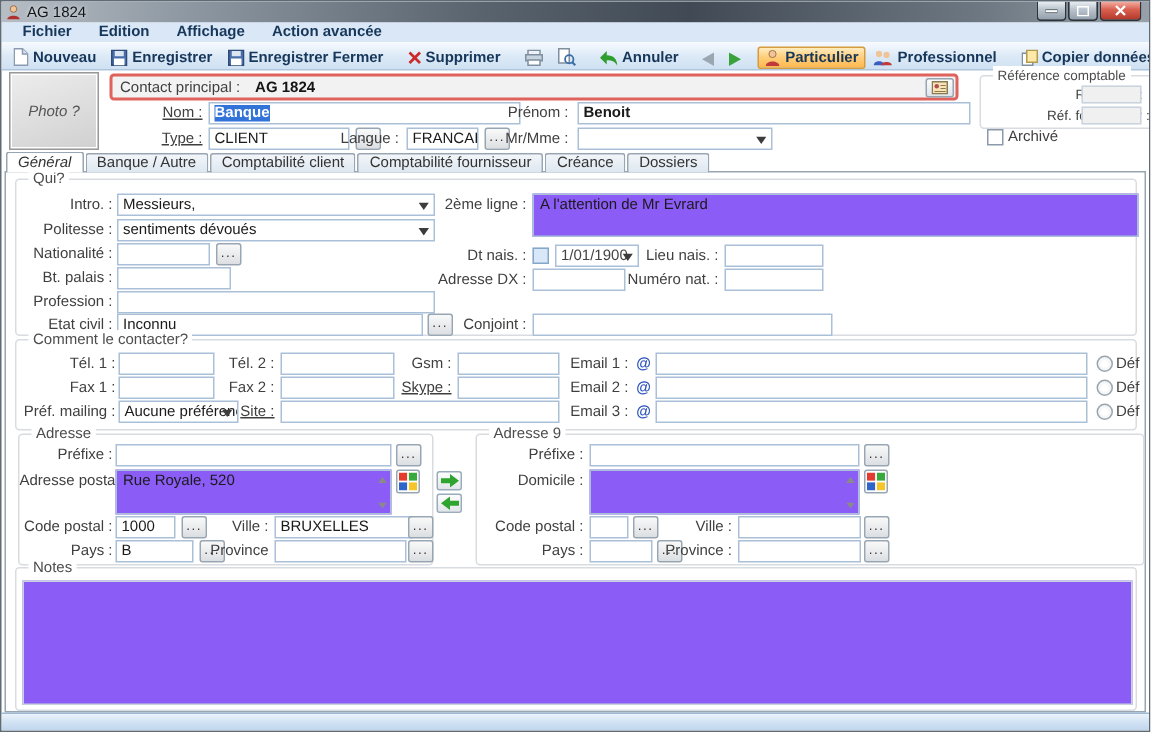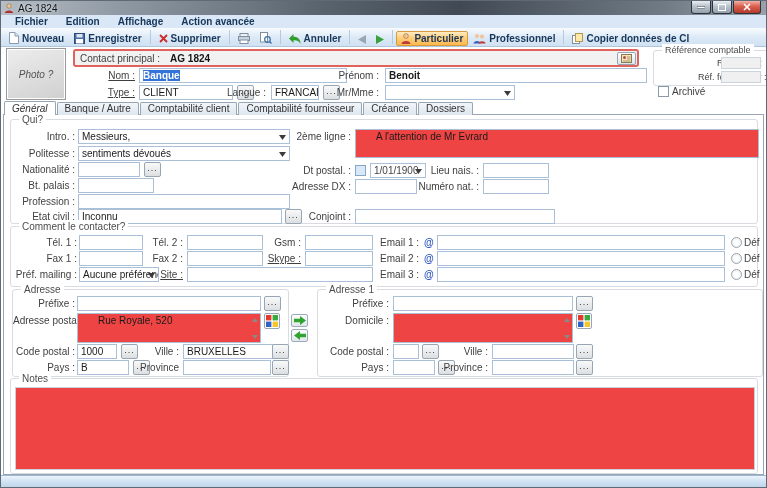--- a/index.html
+++ b/index.html
@@ -36,21 +36,21 @@
   background:#f2f2f2; display:flex; align-items:center; }
 .cp-label { margin-left:5px; color:#3f3f3f; }
 .cp-value { margin-left:10px; font-weight:700; color:#151515; flex:1; }
 .cp-btn { width:19px; height:13px; margin-right:1px; border:1px solid #97a5b2; border-radius:2px;
   background:linear-gradient(#fcfdfe,#dfe6ec); display:flex; align-items:center; justify-content:center; }
 
 .lbl { position:absolute; height:15px; line-height:15px; text-align:right; white-space:nowrap; color:#3f3f3f; }
 .lbl-u { text-decoration:underline; }
 .txt { position:absolute; height:15px; background:#fff; border:1px solid #a9c0d8; padding:0 3px; line-height:13px; color:#1a1a1a; overflow:hidden; white-space:nowrap; }
 .txt.dis { background:#f0f0f0; border-color:#c9d4df; }
-.txtm { position:absolute; background:#ef4444; border:1px solid #a9c0d8; padding:1px 20px; color:#1a1a1a; overflow:hidden; }
+.txtm { position:absolute; background:#8b5cf6; border:1px solid #a9c0d8; padding:1px 4px; color:#1a1a1a; overflow:hidden; }
 .combo { position:absolute; height:15px; background:#fff; border:1px solid #a9c0d8; padding:0 14px 0 3px; line-height:13px; color:#1a1a1a; white-space:nowrap; overflow:hidden; }
 .caret { position:absolute; right:3px; top:5px; line-height:0; }
 .ell { position:absolute; width:17px; height:15px; border:1px solid #98a6b3; border-radius:2px;
   background:linear-gradient(#f9f9f9,#dcdfe2); text-align:center; line-height:10px; color:#333; font-size:9px; letter-spacing:1px; }
 .sel { background:#3273d9; color:#fff; font-weight:700; }
 .bold { font-weight:700; }
 
 
 .grp { position:absolute; border:1px solid #d8dce0; border-radius:3px; background:#fff; }
 .grp-title { position:absolute; top:-7px; left:8px; background:#fff; padding:0 3px; color:#4d4d4d; line-height:13px; white-space:nowrap; }
@@ -130,20 +130,28 @@
       <span>Nouveau</span>
     </div>
     <div class="tb-btn">
       <span style="line-height:0"><svg width="11" height="11">
             <rect x="0.5" y="0.5" width="10" height="10" fill="#4a6ea9" stroke="#2d4a79"></rect>
             <rect x="2.5" y="1" width="6" height="3.5" fill="#dce6f2"></rect>
             <rect x="2" y="6" width="7" height="4.5" fill="#fff"></rect>
           </svg></span>
       <span>Enregistrer</span>
     </div>
+    <div class="tb-btn">
+      <span style="line-height:0"><svg width="11" height="11">
+            <rect x="0.5" y="0.5" width="10" height="10" fill="#4a6ea9" stroke="#2d4a79"></rect>
+            <rect x="2.5" y="1" width="6" height="3.5" fill="#dce6f2"></rect>
+            <rect x="2" y="6" width="7" height="4.5" fill="#fff"></rect>
+          </svg></span>
+      <span>Enregistrer Fermer</span>
+    </div>
     <div class="tb-sep"></div>
     <div class="tb-btn">
       <span style="line-height:0"><svg width="9" height="9">
             <path d="M1 1l7 7M8 1l-7 7" stroke="#cc2a2a" stroke-width="1.8"></path>
           </svg></span>
       <span>Supprimer</span>
     </div>
     <div class="tb-sep"></div>
     <div class="tb-btn">
       <span style="line-height:0"><svg width="12" height="11">
@@ -289,21 +297,21 @@
       <div class="lbl" style="left:2px;top:74px;width:62px">Profession :</div>
       <div class="txt" style="left:67px;top:74px;width:212px"><span></span></div>
 
       <div class="lbl" style="left:2px;top:89px;width:62px">Etat civil :</div>
       <div class="txt" style="left:67px;top:89px;width:204px"><span>Inconnu</span></div>
       <div class="ell" style="left:274px;top:89px">...</div>
 
       <div class="lbl" style="left:240px;top:9px;width:100px">2ème ligne :</div>
       <div class="txtm" style="left:344px;top:9px;width:404px;height:29px"><span>A l'attention de Mr Evrard</span></div>
 
-      <div class="lbl" style="left:240px;top:43px;width:100px">Dt postal. :</div>
+      <div class="lbl" style="left:240px;top:43px;width:100px">Dt nais. :</div>
       <span class="chk blue" style="left:344px;top:45px"></span>
       <div class="combo" style="left:359px;top:43px;width:56px;color:#444">
         <span>1/01/1900</span>
         <span class="caret"><svg width="7" height="5">
               <path d="M0 0h7L3.5 5z" fill="#3c3c3c"></path>
             </svg></span>
       </div>
       <div class="lbl" style="left:380px;top:43px;width:88px">Lieu nais. :</div>
       <div class="txt" style="left:472px;top:43px;width:66px"><span></span></div>
 
@@ -409,21 +417,21 @@
             <path d="M0 2.8h6V0l6 4.5L6 9V6.2H0z" fill="#2fa52f"></path>
           </svg></span>
     </div>
     <div class="arrbtn" style="left:287px;top:214px">
       <span style="line-height:0"><svg width="12" height="9">
             <path d="M12 2.8H6V0L0 4.5 6 9V6.2h6z" fill="#2fa52f"></path>
           </svg></span>
     </div>
 
     <div class="grp" style="left:313px;top:174px;width:446px;height:88px">
-      <div class="grp-title">Adresse 1</div>
+      <div class="grp-title">Adresse 9</div>
 
       <div class="lbl" style="left:5px;top:6px;width:66px">Préfixe :</div>
       <div class="txt" style="left:75px;top:6px;width:180px"><span></span></div>
       <div class="ell" style="left:258px;top:6px">...</div>
 
       <div class="lbl" style="left:5px;top:23px;width:66px">Domicile :</div>
       <div class="txtm" style="left:75px;top:23px;width:180px;height:30px">
         <span></span>
         <span class="sb-ar" style="top:1px">
             <svg width="6" height="4">

